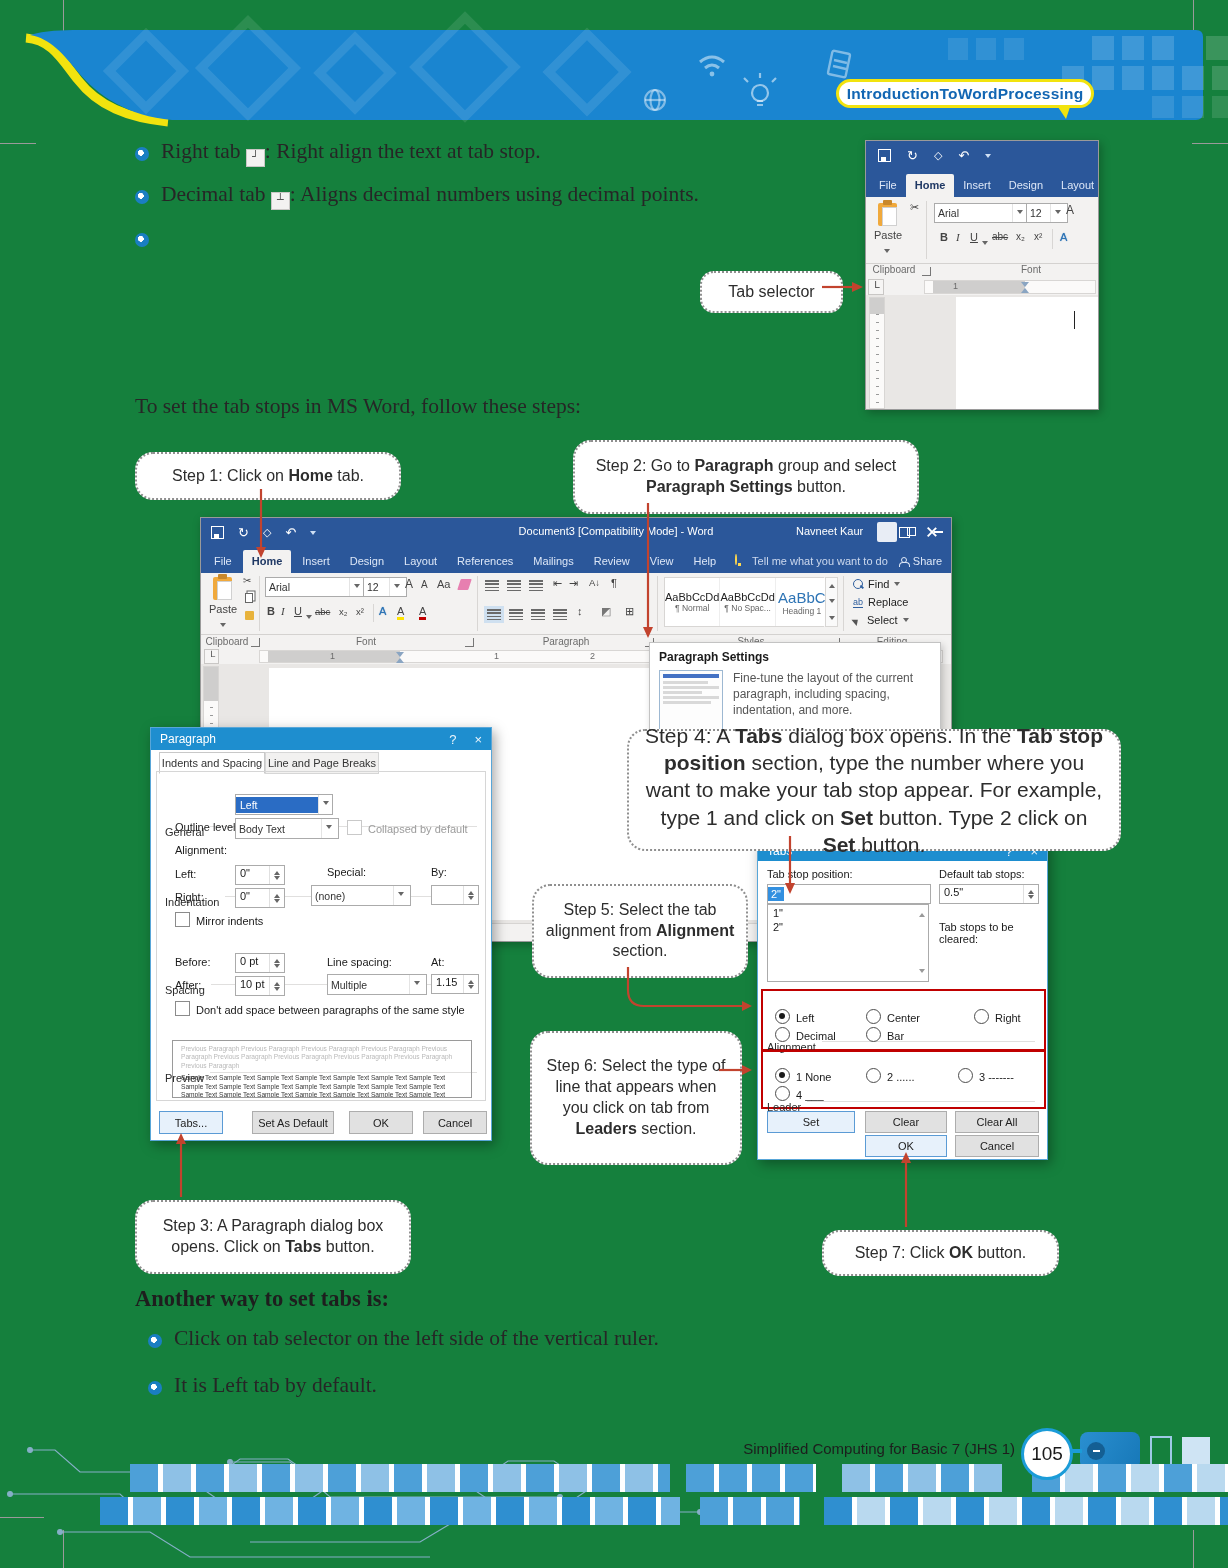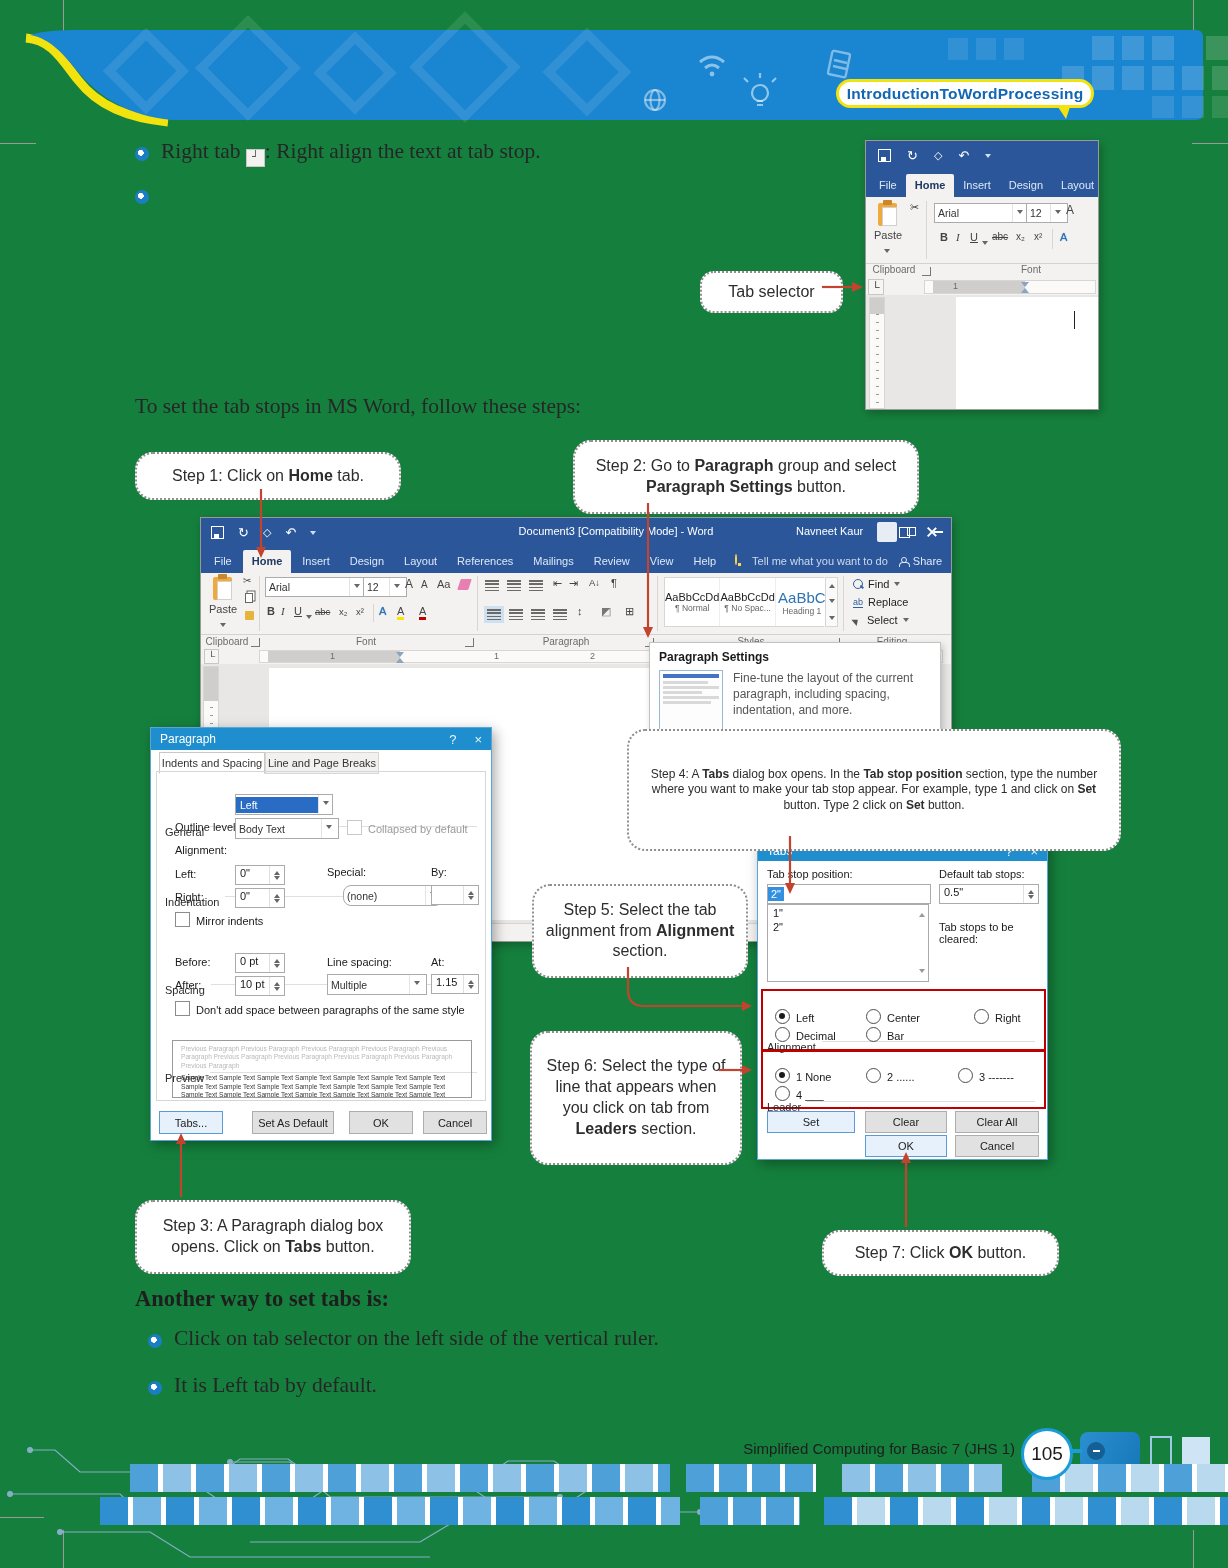--- a/index.html
+++ b/index.html
@@ -163,20 +163,25 @@
     <span>IntroductionToWordProcessing</span>
   </div>
   <div class="badge-tail a" style="left:1058px;top:107px;"></div>
 
   <div class="a serif" style="left:135px;top:139px;width:580px;">
     <div class="li">
       <span class="dotb"></span>
       <span><span>Right tab</span>
         <span class="tabicon">┘</span><span>: Right align the text at tab stop.</span></span>
     </div>
+    <div class="li">
+      <span class="dotb"></span>
+      <span><span>Decimal tab</span>
+        <span class="tabicon">┴</span><span>: Aligns decimal numbers using decimal points.</span></span>
+    </div>
     <div class="li" style="margin-top:8px;">
       <span class="dotb"></span>
     </div>
   </div>
 
   <div class="win" style="left:865px;top:140px;width:232px;height:268px;">
     <div class="tbar" style="height:28px;gap:16px;padding-left:12px;">
       <span class="saveic"></span>
       <span style="font-size:13px;">↻</span>
       <span style="font-size:11px;">◇</span>
@@ -489,21 +494,21 @@
     </div>
     <span class="a" style="left:24px;top:163px;">Right:</span>
     <div class="spinb" style="left:84px;top:160px;width:48px;height:18px;">
       <span class="v">0"</span>
         <span class="ud">
           <span class="tri-u" style="margin:0;"></span>
           <span class="tri-d" style="margin:0;"></span>
         </span>
     </div>
     <span class="a" style="left:176px;top:138px;">Special:</span>
-    <div class="combo" style="left:192px;top:157px;width:92px;height:19px;border-radius:8px;">
+    <div class="combo" style="left:160px;top:157px;width:92px;height:19px;">
       <span>(none)</span>
       <span class="dda" style="height:100%;">
           <span class="tri-d" style="margin-top:0;"></span>
         </span>
     </div>
     <span class="a" style="left:280px;top:138px;">By:</span>
     <div class="spinb" style="left:280px;top:157px;width:46px;height:18px;">
       <span class="v"></span>
         <span class="ud">
           <span class="tri-u" style="margin:0;"></span>
@@ -565,21 +570,21 @@
       <span>Set As Default</span>
     </div>
     <div class="btn" style="left:198px;top:383px;width:62px;height:21px;">
       <span>OK</span>
     </div>
     <div class="btn" style="left:272px;top:383px;width:62px;height:21px;">
       <span>Cancel</span>
     </div>
   </div>
 
-  <div class="co" style="left:627px;top:729px;width:462px;height:106px;font-size:12px;padding:6px 14px;">
+  <div class="co" style="left:627px;top:729px;width:462px;height:106px;font-size:21px;padding:6px 14px;">
     <span><span>Step 4: A </span><span class="b">Tabs</span><span> dialog box opens. In the </span><span class="b">Tab stop position</span><span> section, type the number where you want to make your tab stop appear. For example, type 1 and click on </span><span class="b">Set</span><span> button. Type 2 click on </span><span class="b">Set</span><span> button.</span></span>
   </div>
 
   <div class="dlg" style="left:757px;top:840px;width:289px;height:318px;">
     <div class="dtitle" style="height:20px;">
       <span>Tabs</span>
       <span class="dctl">
           <span>?</span>
           <span>×</span>
         </span>

